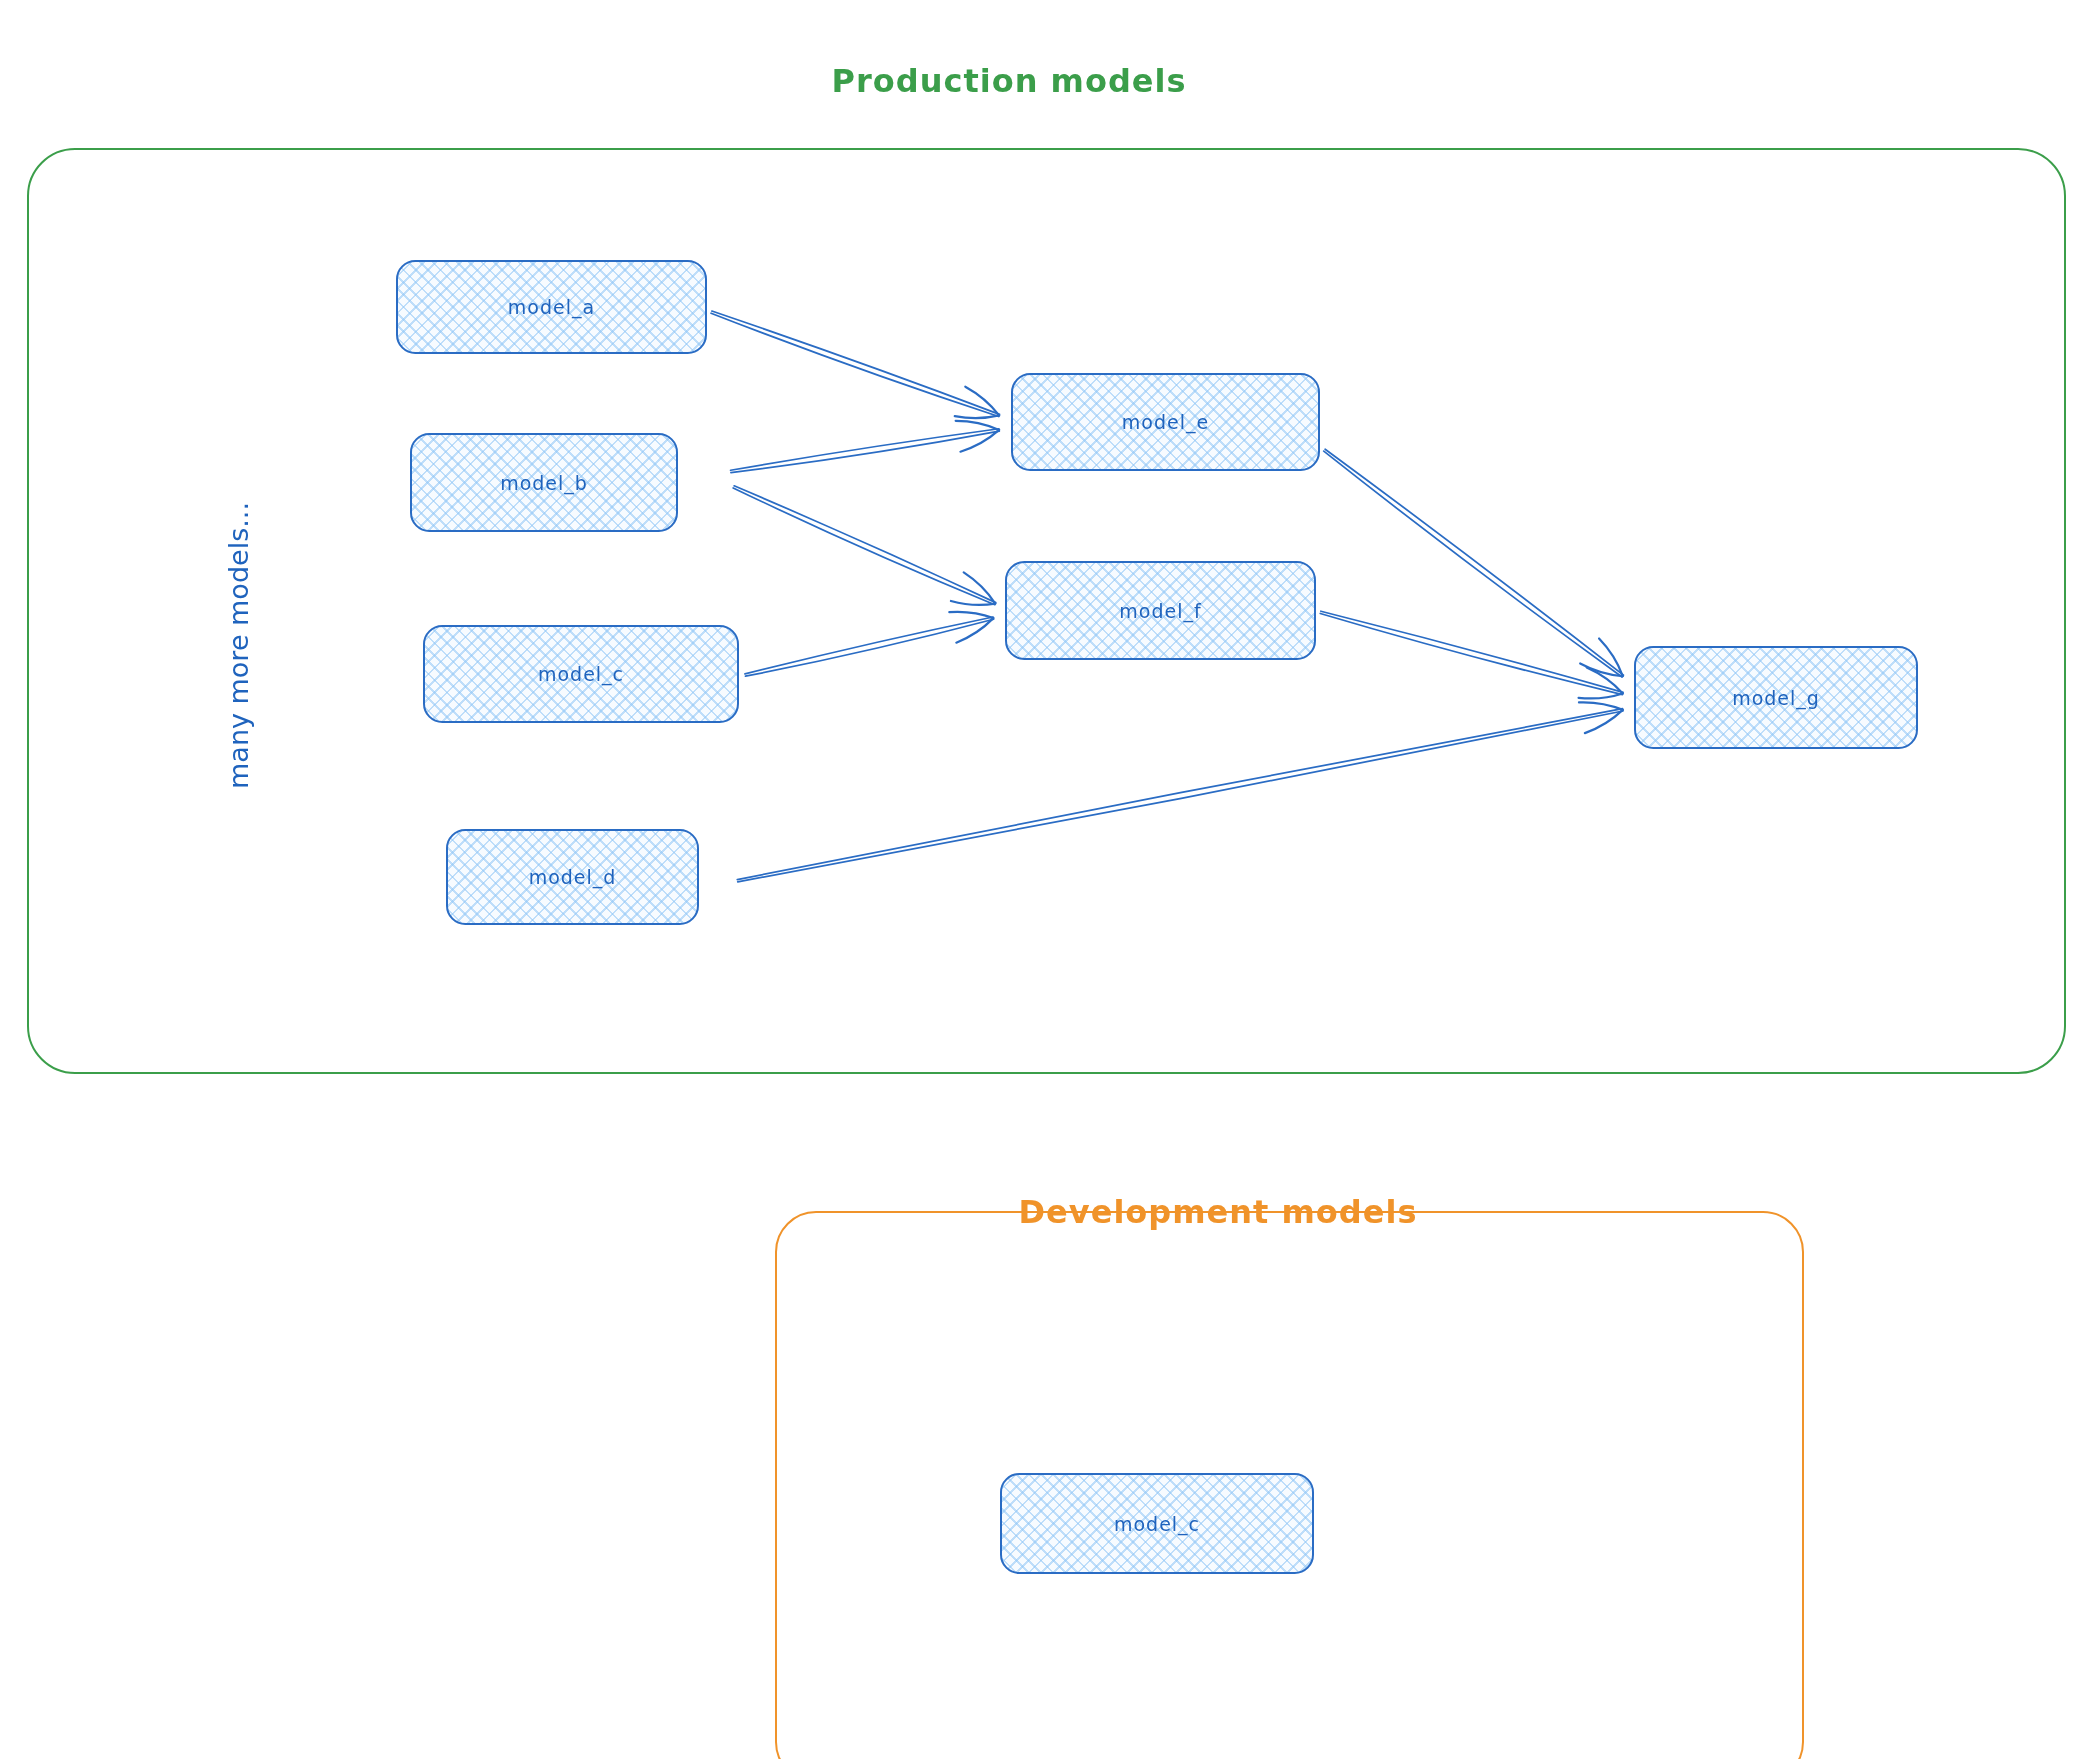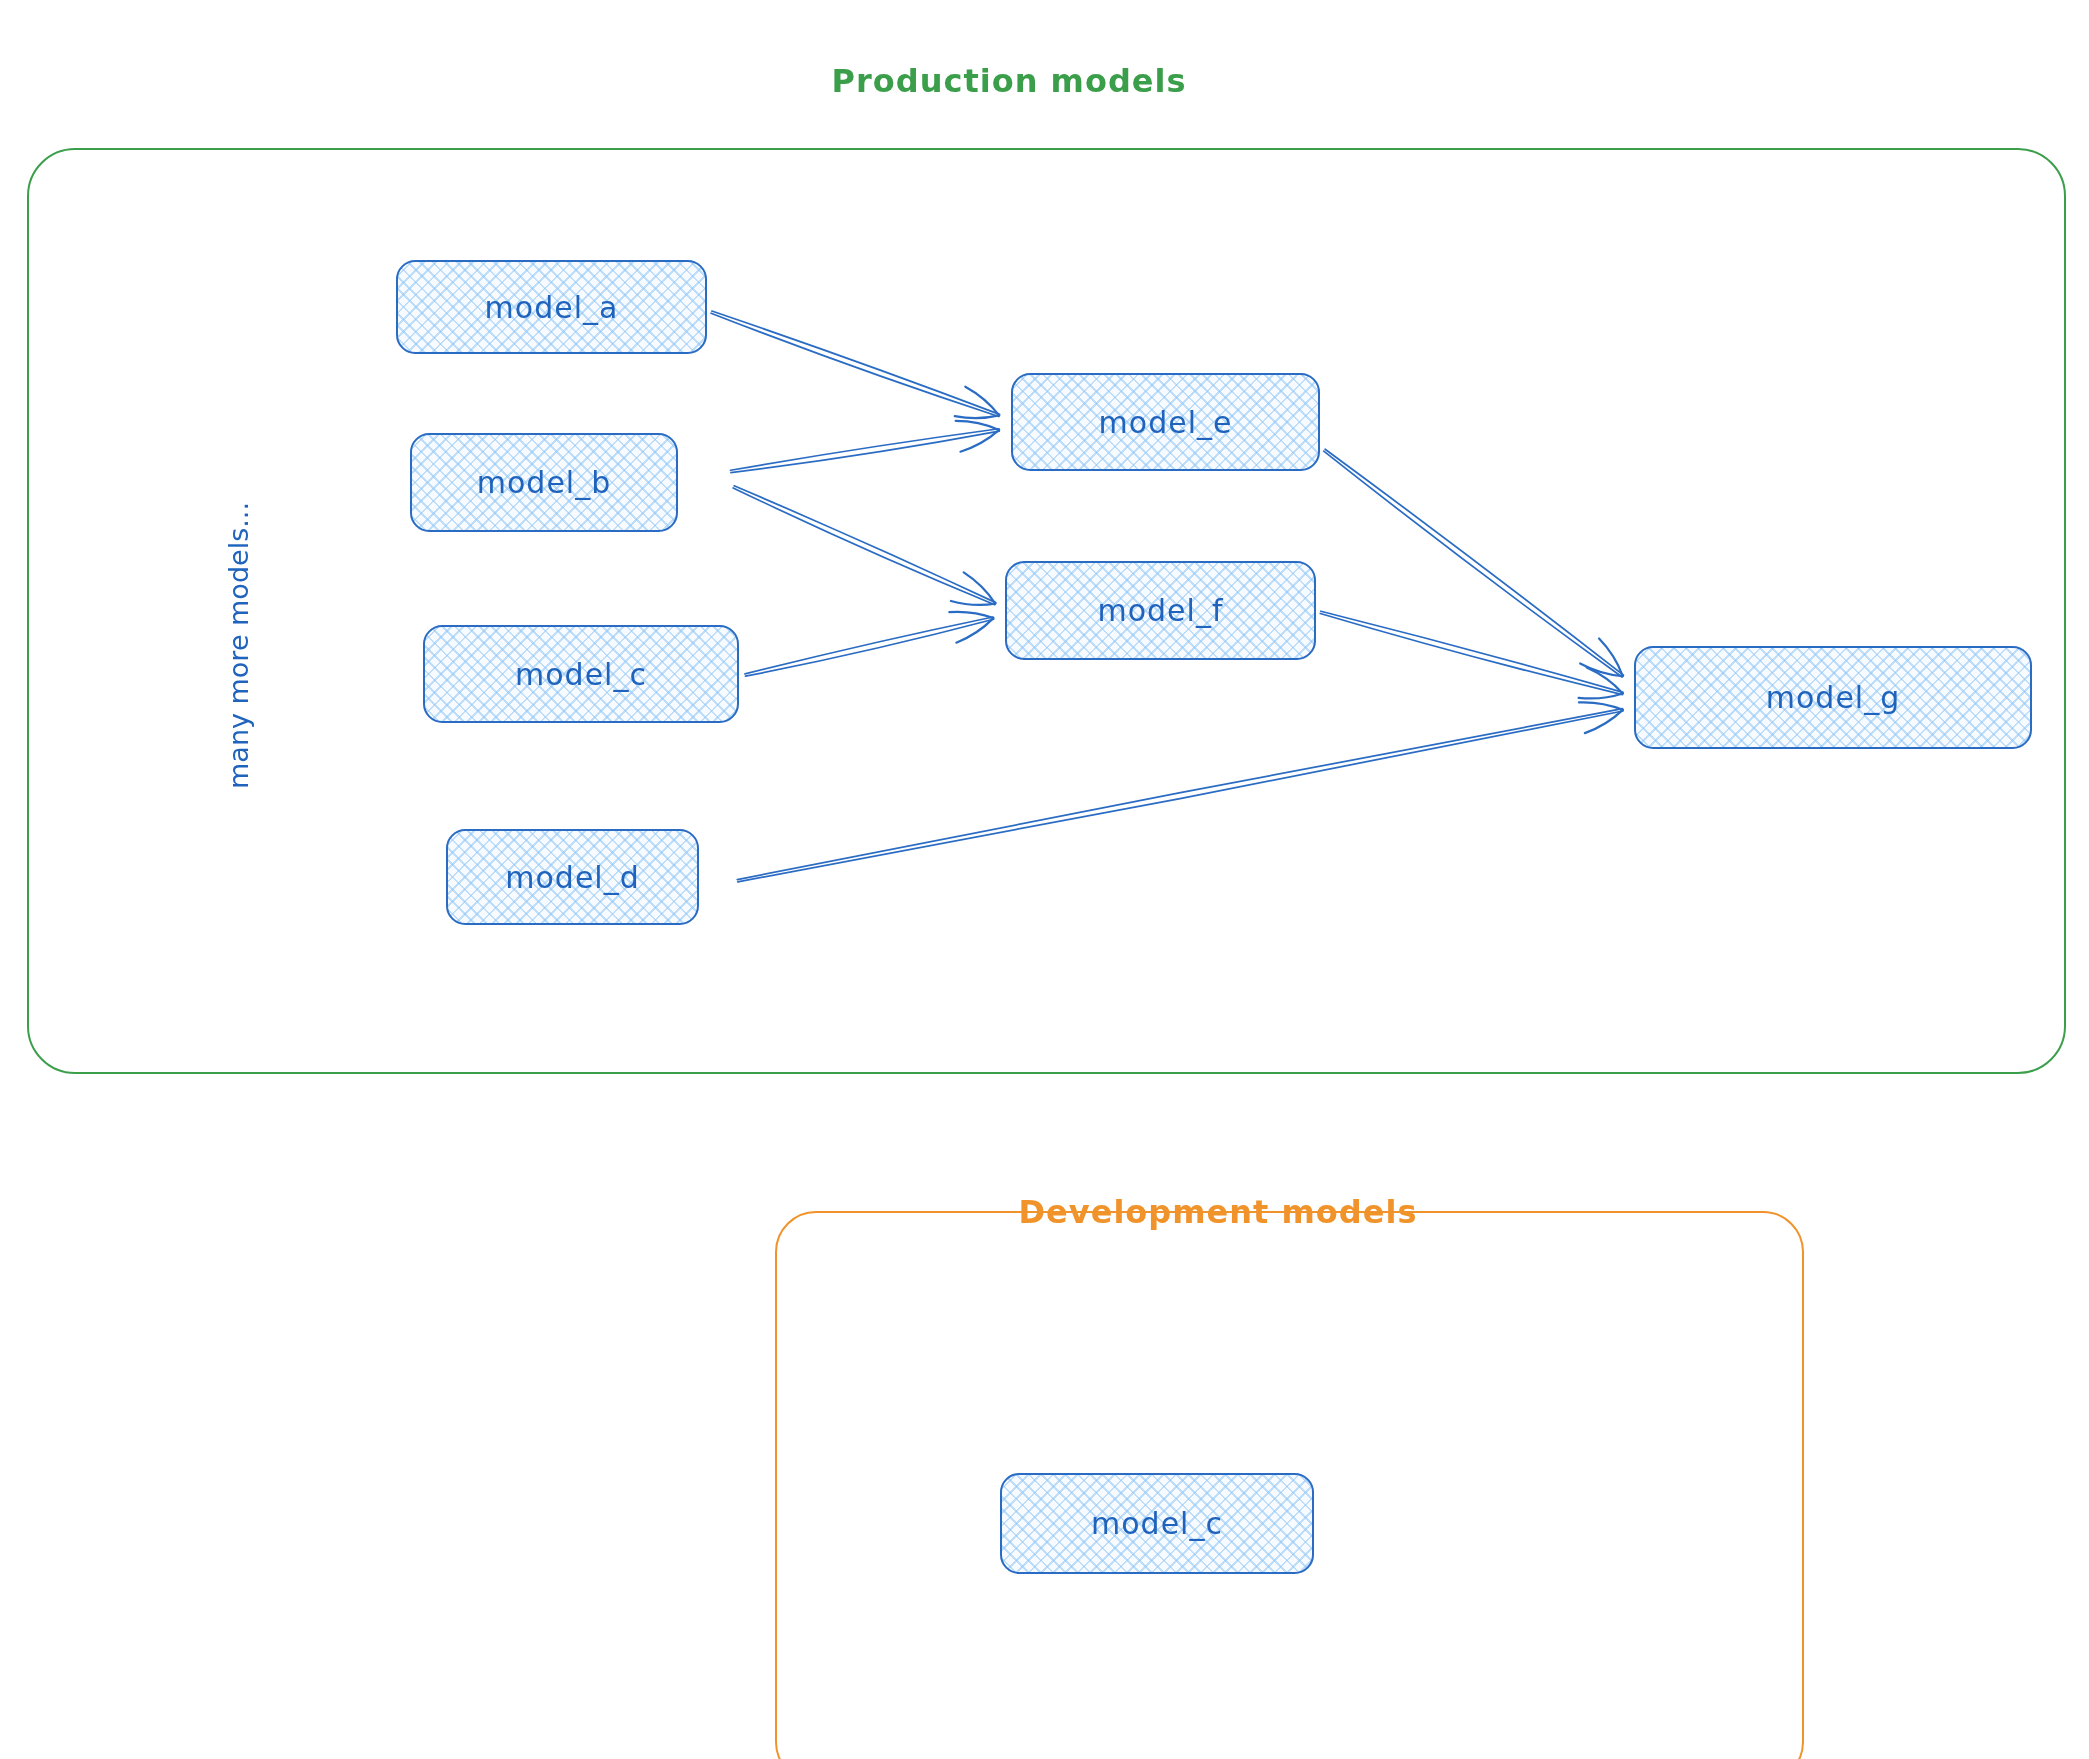--- a/index.html
+++ b/index.html
@@ -42,21 +42,21 @@
     border:2.9px solid var(--stroke, #2a6cc4);
     border-radius:19.3px;
     display:flex;align-items:center;justify-content:center;
     background-color:#f7fbff;
     background-image:
       repeating-linear-gradient(45deg,  rgba(144,198,246,0.55) 0 1.9px, transparent 1.9px 8.7px),
       repeating-linear-gradient(135deg, rgba(144,198,246,0.55) 0 1.9px, transparent 1.9px 8.7px);
   }
   .node-label{
     color:var(--text, #1f63bd);
-    font-size:30px;
+    font-size:19px;
     font-weight:500;
     letter-spacing:1px;
     white-space:nowrap;
   }
   .side-note{
     position:absolute;
     left:97px; top:591px;
     width:290px; height:39px;
     transform:rotate(-90deg);
     color:var(--text, #1f63bd);
@@ -123,21 +123,21 @@
   </div>
   <div class="node" style="left: 446px; top: 794px; width: 253px; height: 96px;">
     <span class="node-label">model_d</span>
   </div>
   <div class="node" style="left: 1005px; top: 526px; width: 311px; height: 99px;">
     <span class="node-label">model_f</span>
   </div>
   <div class="node" style="left: 1011px; top: 338px; width: 309px; height: 98px;">
     <span class="node-label">model_e</span>
   </div>
-  <div class="node" style="left: 1634px; top: 611px; width: 398px; height: 103px;">
+  <div class="node" style="left: 1634px; top: 611px; width: 284px; height: 103px;">
     <span class="node-label">model_g</span>
   </div>
 
   <div class="section-title dev">Development models</div>
 
   <div class="container dev-box"></div>
 
   <div class="node" style="left: 1000px; top: 1438px; width: 314px; height: 101px;">
     <span class="node-label">model_c</span>
   </div>

